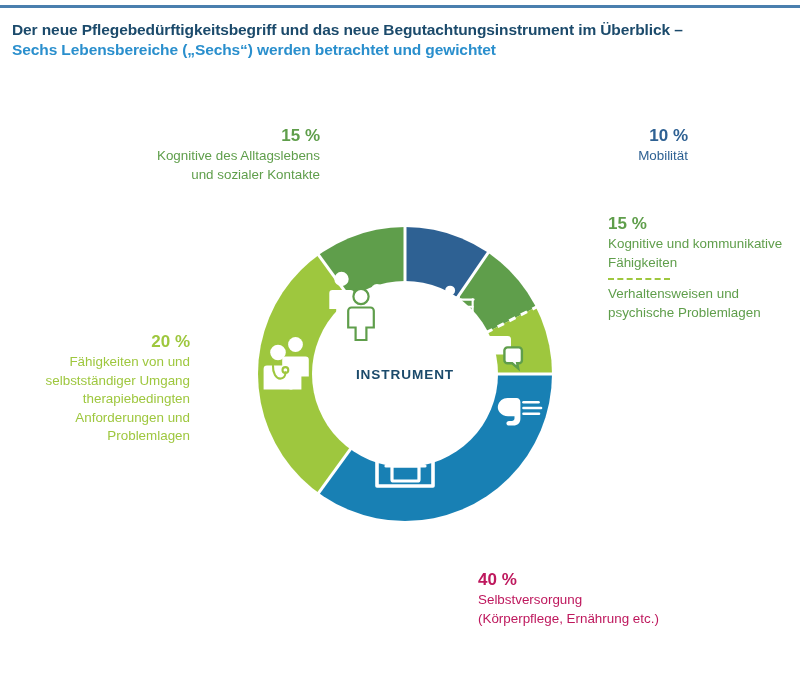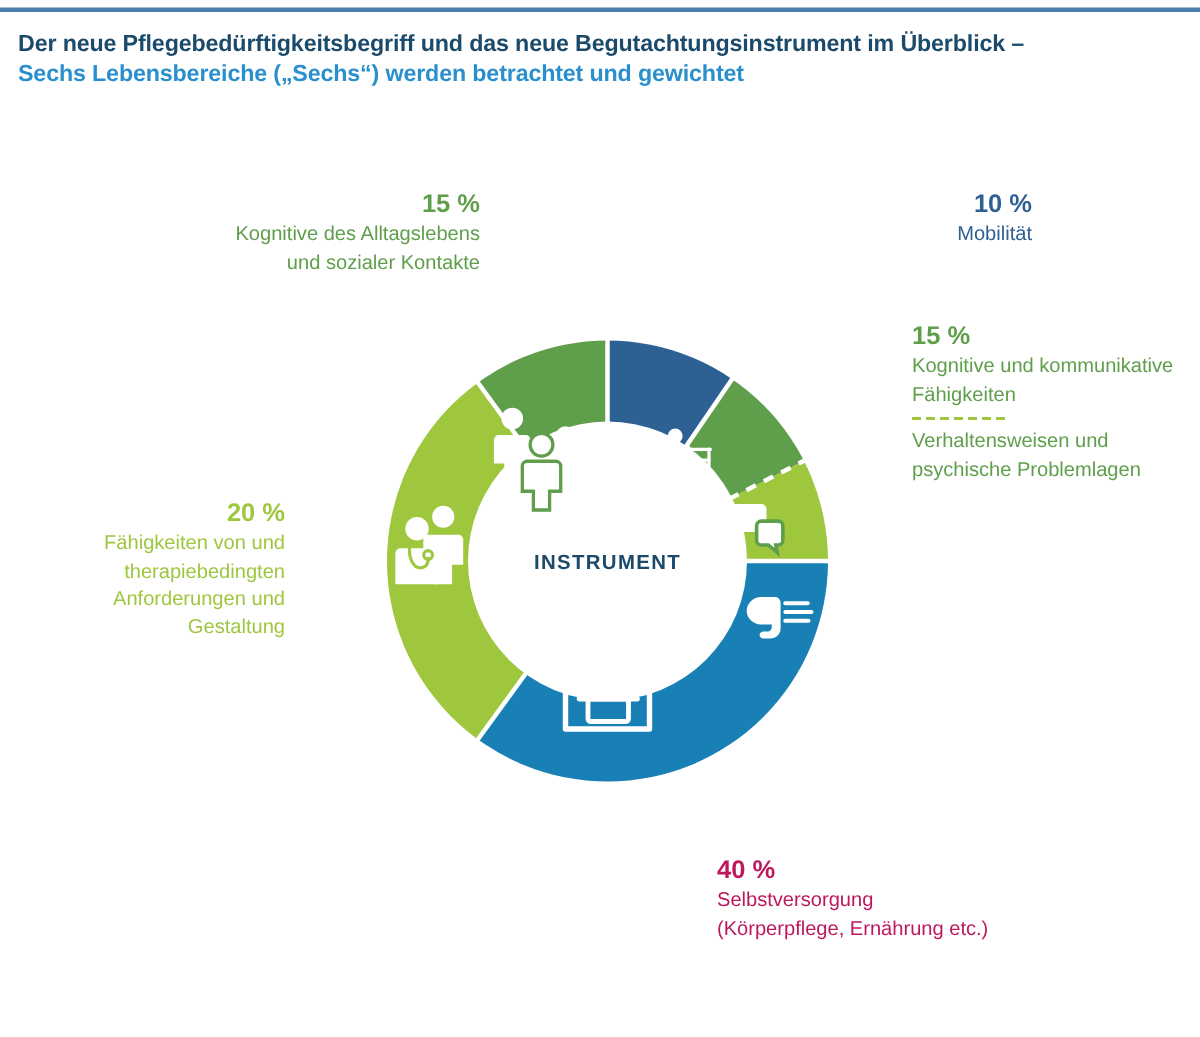--- a/index.html
+++ b/index.html
@@ -213,23 +213,24 @@
     <div class="txt c-mgreen">Kognitive und kommunikative</div>
     <div class="txt c-mgreen">Fähigkeiten</div>
     <div class="dash-sep"></div>
     <div class="txt c-mgreen">Verhaltensweisen und</div>
     <div class="txt c-mgreen">psychische Problemlagen</div>
   </div>
 
   <div class="lbl right-align" id="lbl-bewaeltigung">
     <div class="pct c-lgreen">20 %</div>
     <div class="txt c-lgreen">Fähigkeiten von und</div>
+    <div class="txt c-lgreen">selbstständiger Umgang</div>
     <div class="txt c-lgreen">therapiebedingten</div>
     <div class="txt c-lgreen">Anforderungen und</div>
-    <div class="txt c-lgreen">Gestaltung</div>
+    <div class="txt c-lgreen">Problemlagen</div>
   </div>
 
   <div class="lbl left-align" id="lbl-selbst">
     <div class="pct c-blue">40 %</div>
     <div class="txt c-blue">Selbstversorgung</div>
     <div class="txt c-blue">(Körperpflege, Ernährung etc.)</div>
   </div>
 
 </div>
 

